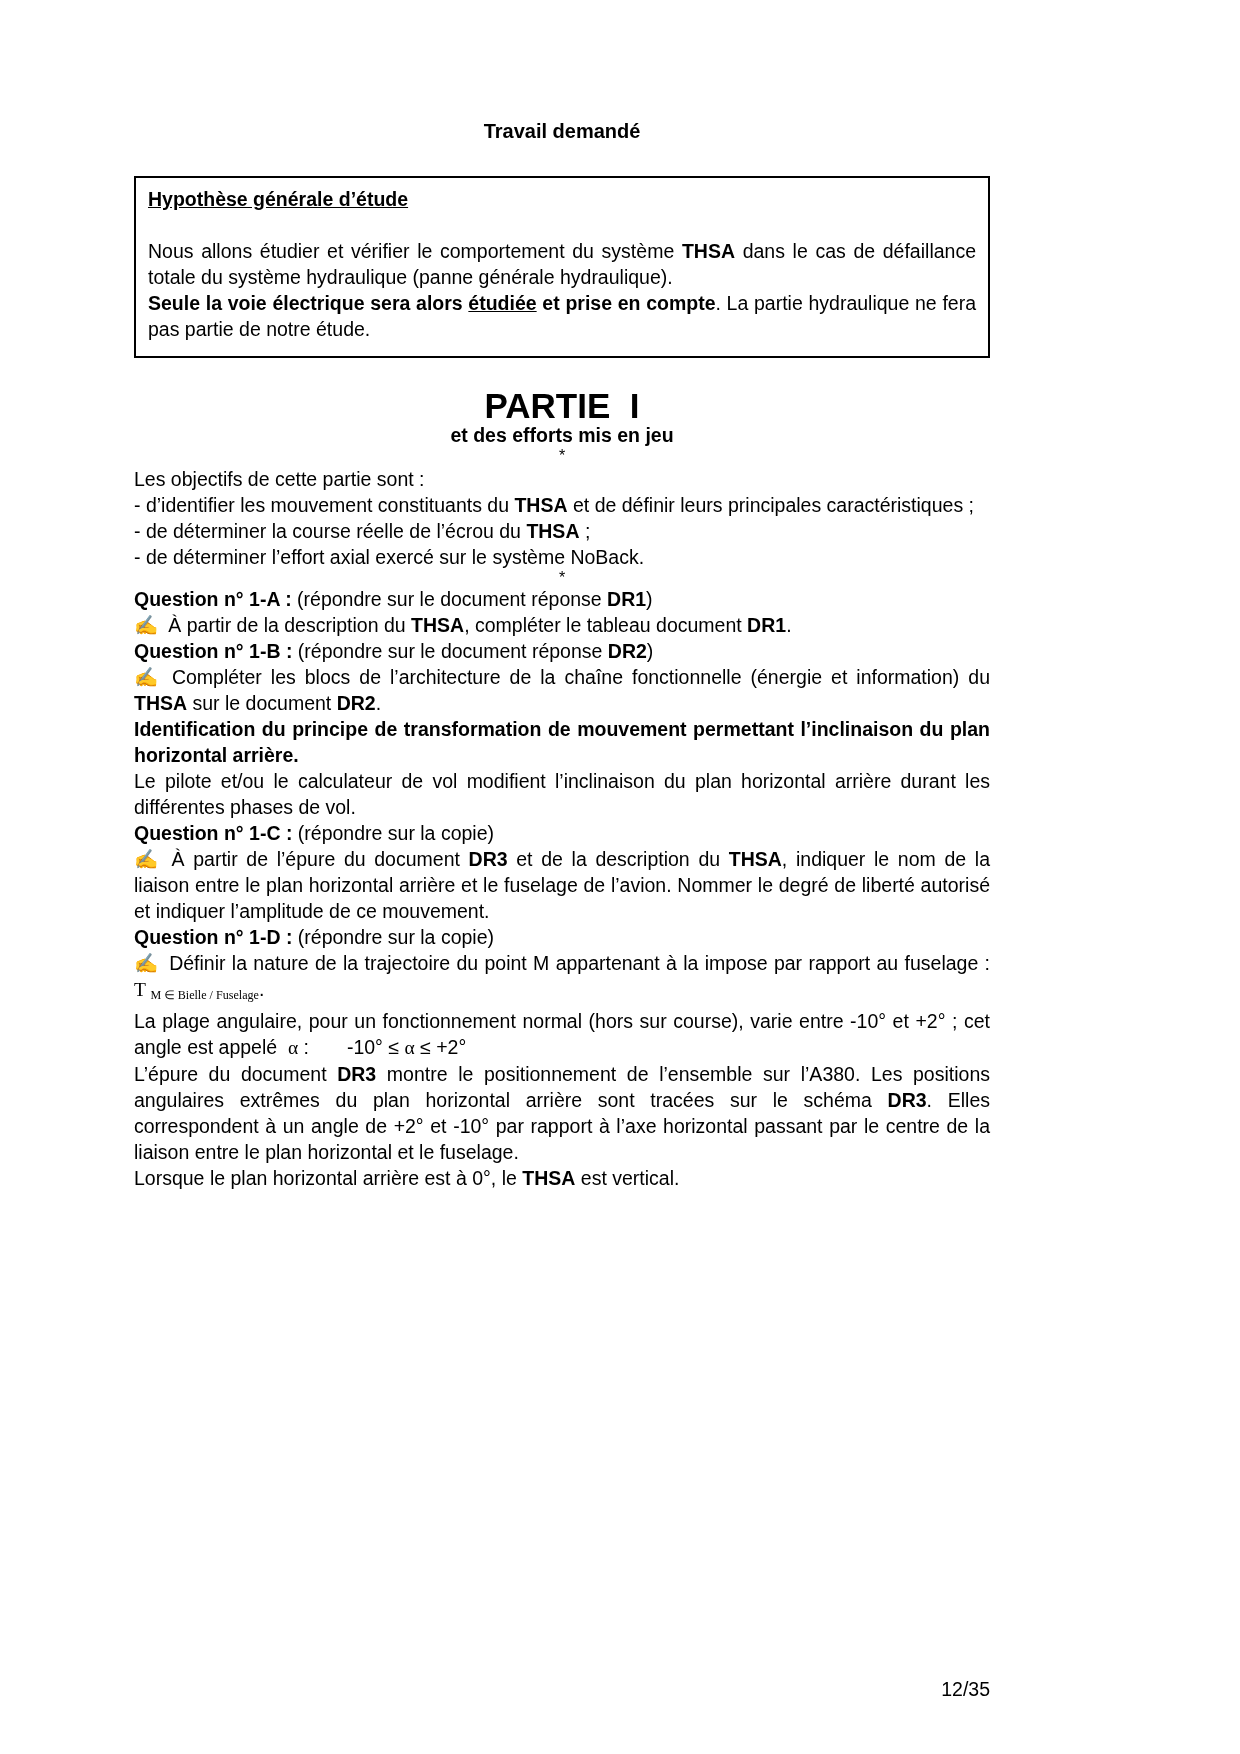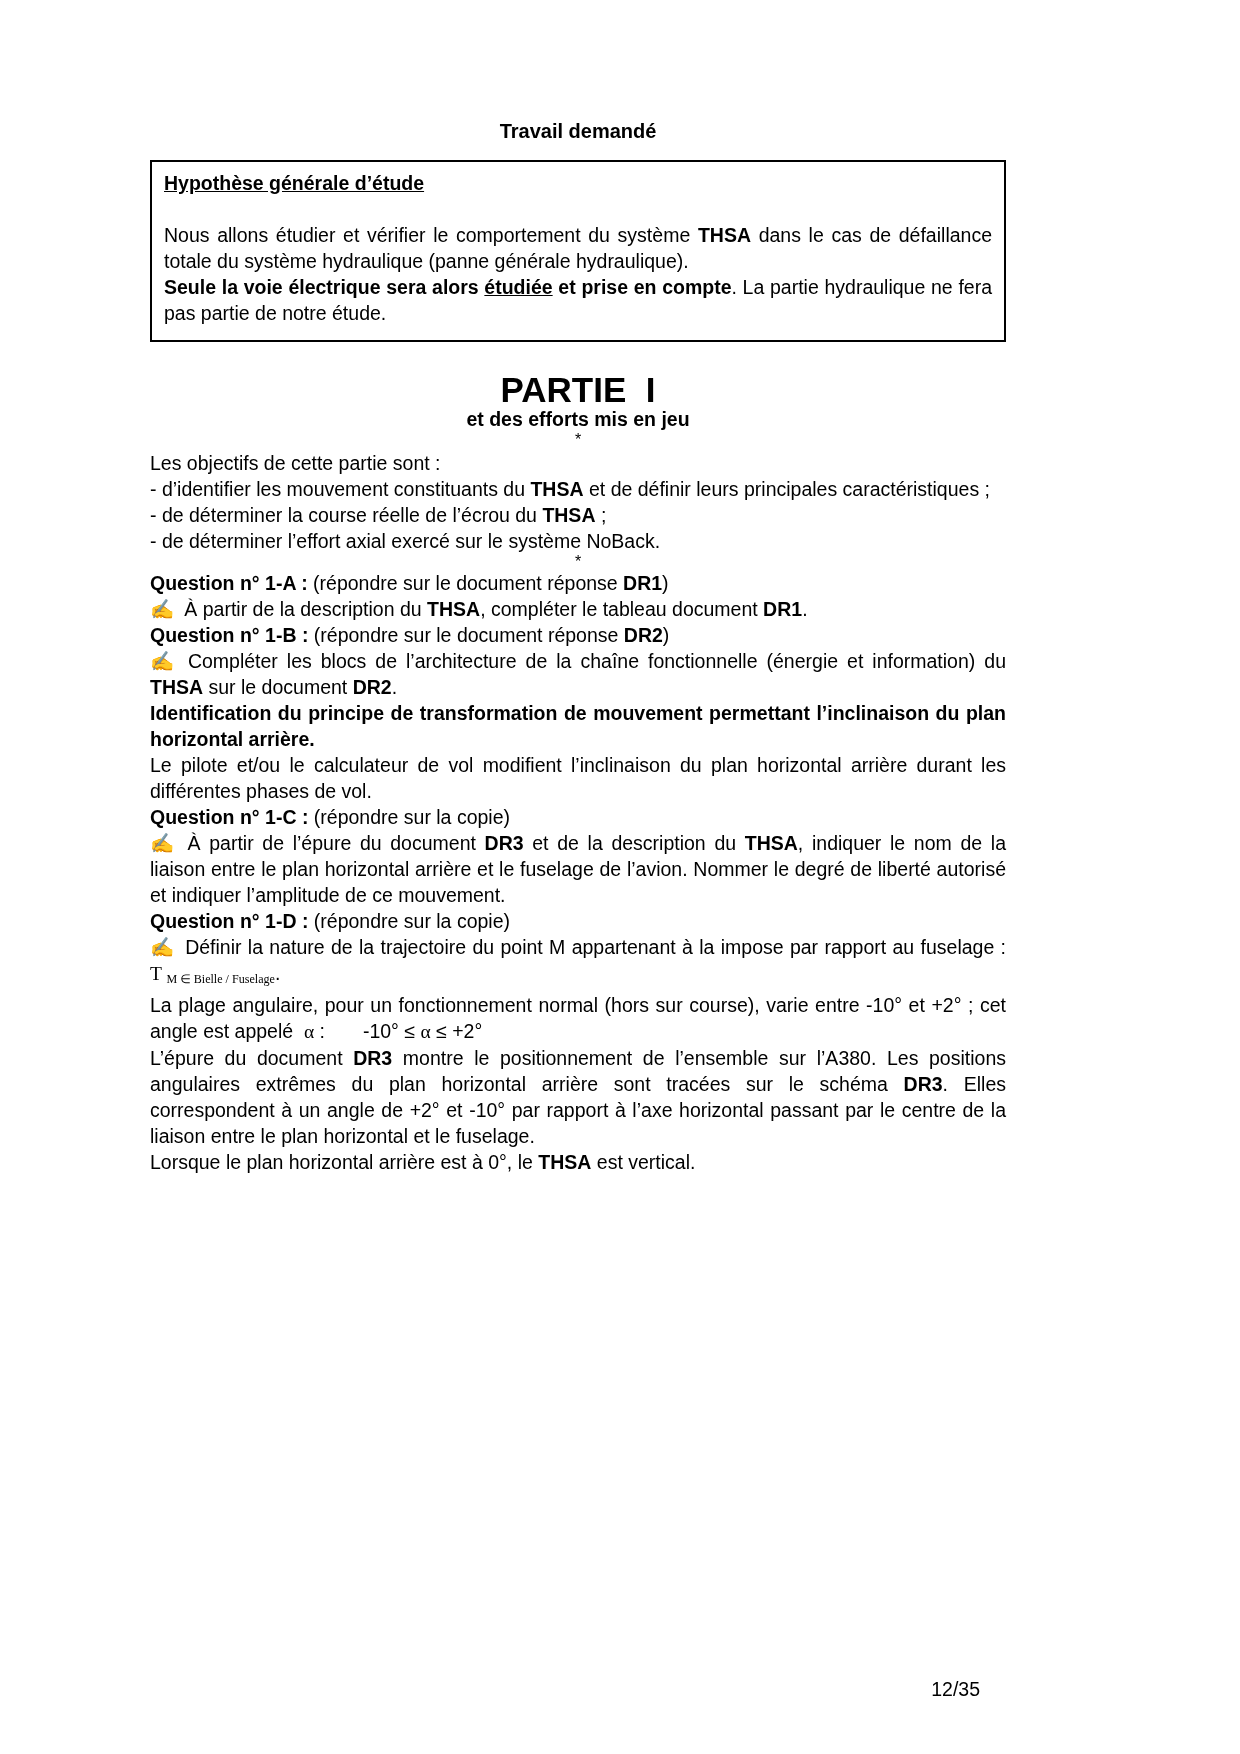--- a/index.html
+++ b/index.html
@@ -9,32 +9,32 @@
     height: 1754px;
     background: #ffffff;
     color: #000000;
     font-family: "Liberation Sans", sans-serif;
     font-size: 19.5px;
     line-height: 26px;
     overflow: hidden;
   }
   .content {
     position: absolute;
-    left: 150px;
+    left: 134px;
     top: 0;
     width: 856px;
     padding-top: 118px;
   }
   .doc-title {
     text-align: center;
     font-weight: bold;
     font-size: 20px;
   }
   .hyp-box {
-    margin-top: 16px;
+    margin-top: 32px;
     border: 2px solid #000;
     padding: 8px 12px 14px 12px;
   }
   .hyp-heading {
     font-weight: bold;
     text-decoration: underline;
     margin-bottom: 26px;
   }
   p.para { margin: 0; text-align: justify; }
   .partie-title {
@@ -56,21 +56,21 @@
   .mt-sm { margin-top: 26px; }
   .pencil { margin-right: 10px; }
   
   .sb { font-weight: bold; }
   .si { }
   .su { text-decoration: underline; }
   .ss { font-size: 0.62em; vertical-align: -0.22em; }
   .sf { font-family: "Liberation Serif", serif; }
   .footer {
     position: absolute;
-    right: 260px;
+    right: 250px;
     bottom: 52px;
     font-size: 19.5px;
   }
 </style>
 </head>
 <body>
 
 <div class="page">
   <div class="content">
 

